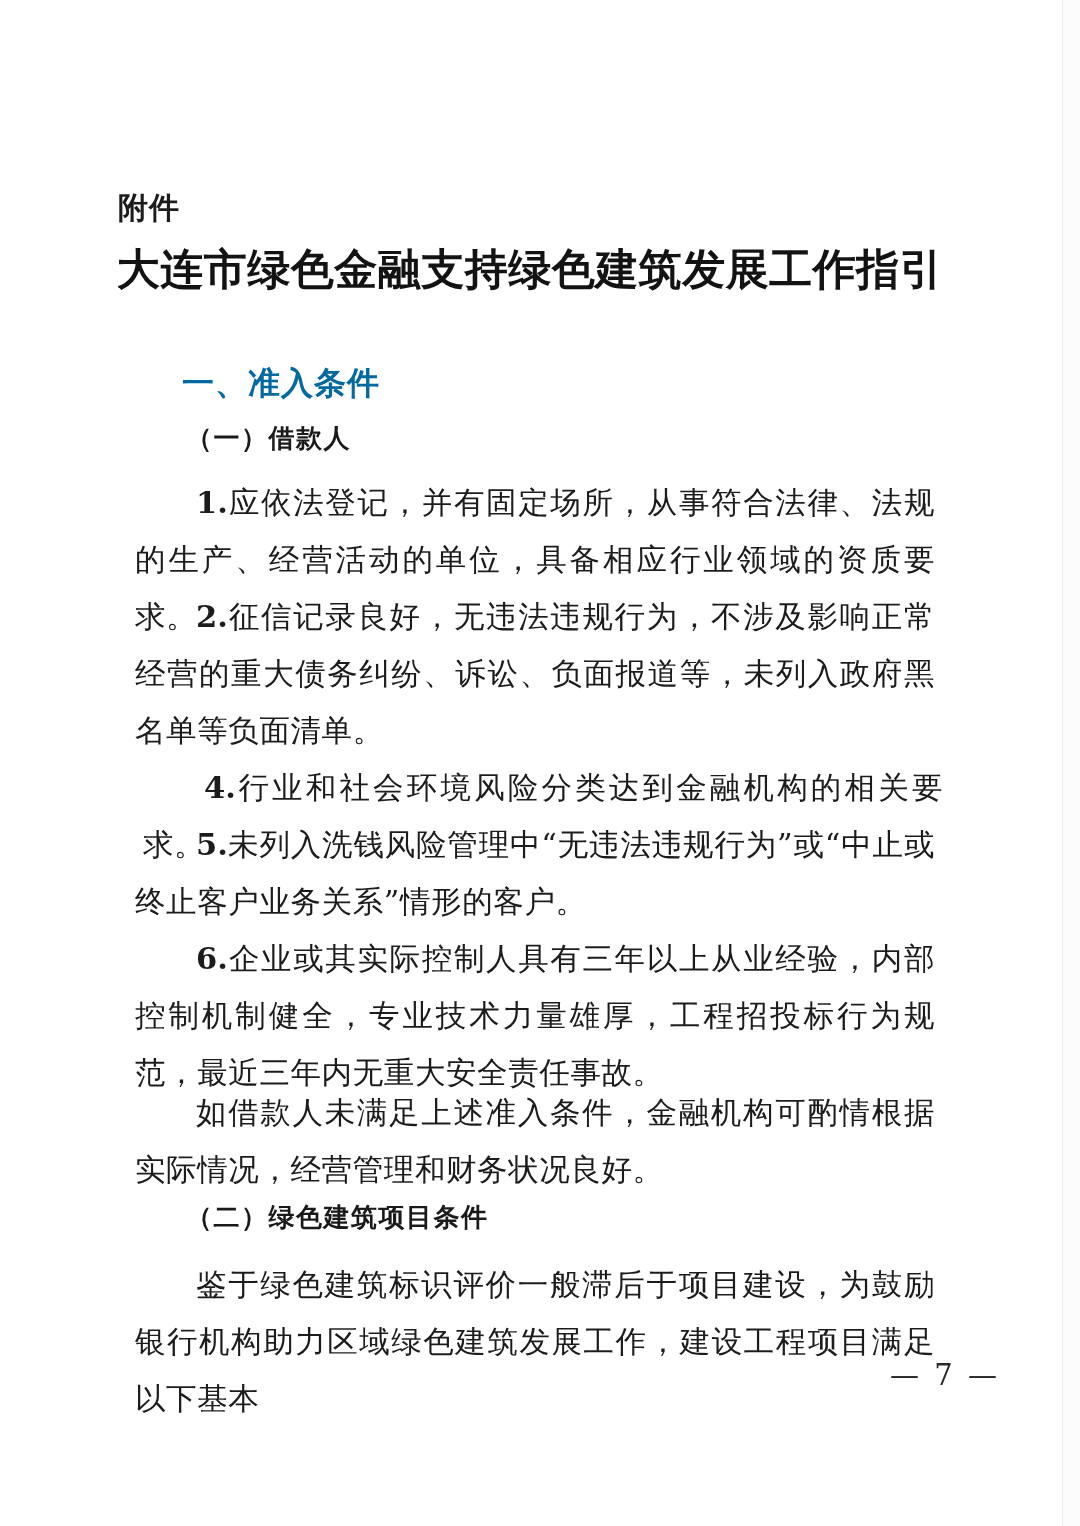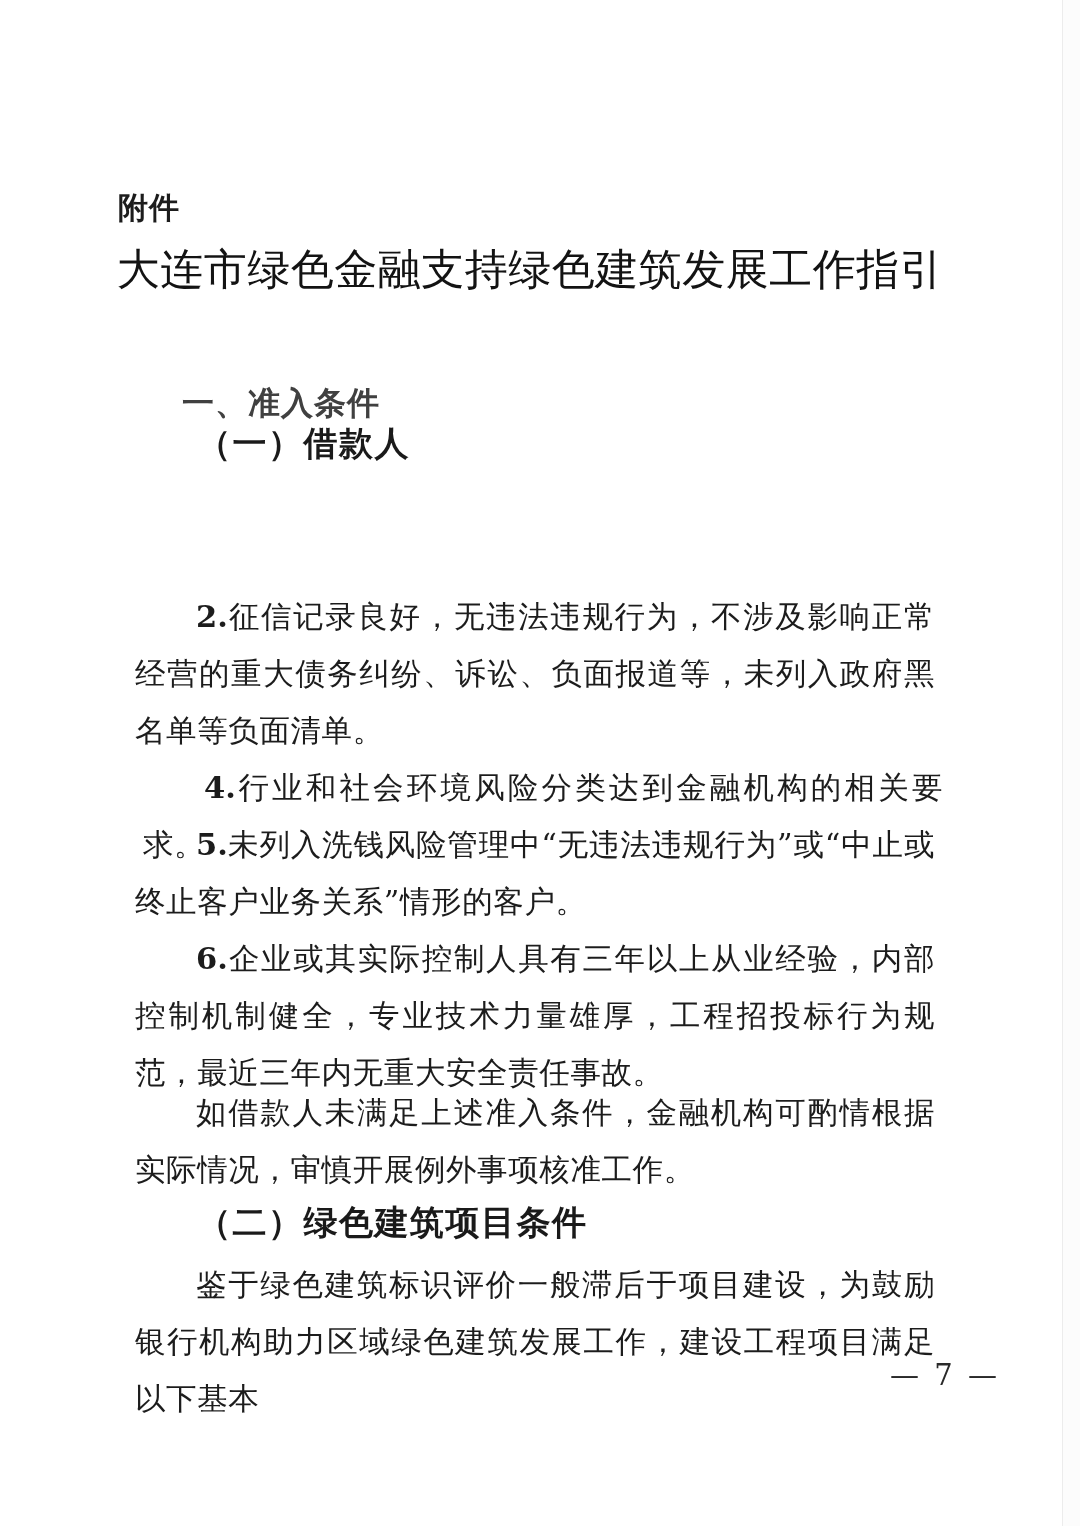--- a/index.html
+++ b/index.html
@@ -64,46 +64,45 @@
   }
 
   
   .doc-title {
     position: absolute;
     left: 0;
     top: 241px;
     width: 1060px;
     text-align: center;
     font-family: "DejaVu Serif", "Liberation Serif", serif;
-    font-weight: normal;
+    font-weight: bold;
     font-size: 43px;
     letter-spacing: 0.5px;
     color: #131313;
     white-space: nowrap;
   }
 
   
   .section-heading {
     position: absolute;
     left: 182px;
     top: 362px;
     font-family: "DejaVu Sans", "Liberation Sans", sans-serif;
     font-weight: bold;
     font-size: 32px;
     letter-spacing: 1px;
-    color: #404040;
-    margin-top: 20px;
+    color: #0369a1;
   }
 
   
   .sub-heading {
     position: absolute;
-    left: 197px;
+    left: 186px;
     font-family: "DejaVu Serif", "Liberation Serif", serif;
-    font-size: 34px;
+    font-size: 26px;
     font-weight: 600;
     letter-spacing: 1.5px;
     color: #1a1a1a;
   }
   .sub-heading-1 { top: 421px; }
   .sub-heading-2 { top: 1200px; }
 
   
   .para {
     position: absolute;
@@ -156,39 +155,42 @@
   <div class="doc-body">
 
     <div class="attachment-label">附件</div>
 
     <div class="doc-title">大连市绿色金融支持绿色建筑发展工作指引</div>
 
     <div class="section-heading">一、准入条件</div>
 
     <div class="sub-heading sub-heading-1">（一）借款人</div>
 
+    <div class="para p-item1">
+      <span class="lead-num">1.</span><span>应依法登记，并有固定场所，从事符合法律、法规的生产、经营活动的单位，具备相应行业领域的资质要求。</span>
+    </div>
 
     <div class="para p-item2">
       <span class="lead-num">2.</span><span>征信记录良好，无违法违规行为，不涉及影响正常经营的重大债务纠纷、诉讼、负面报道等，未列入政府黑名单等负面清单。</span>
     </div>
 
 
     <div class="para p-item4">
       <span class="lead-num">4.</span><span>行业和社会环境风险分类达到金融机构的相关要求。</span>
     </div>
 
     <div class="para p-item5">
       <span class="lead-num">5.</span><span>未列入洗钱风险管理中“无违法违规行为”或“中止或终止客户业务关系”情形的客户。</span>
     </div>
 
     <div class="para p-item6">
       <span class="lead-num">6.</span><span>企业或其实际控制人具有三年以上从业经验，内部控制机制健全，专业技术力量雄厚，工程招投标行为规范，最近三年内无重大安全责任事故。</span>
     </div>
 
-    <div class="para p-note">如借款人未满足上述准入条件，金融机构可酌情根据实际情况，审慎开展例外事项核准工作。</div>
+    <div class="para p-note">如借款人未满足上述准入条件，金融机构可酌情根据实际情况，经营管理和财务状况良好。</div>
 
     <div class="sub-heading sub-heading-2">（二）绿色建筑项目条件</div>
 
     <div class="para p-sec2">鉴于绿色建筑标识评价一般滞后于项目建设，为鼓励银行机构助力区域绿色建筑发展工作，建设工程项目满足以下基本</div>
 
     <div class="page-footer">— 7 —</div>
 
   </div>
 </div>
 

